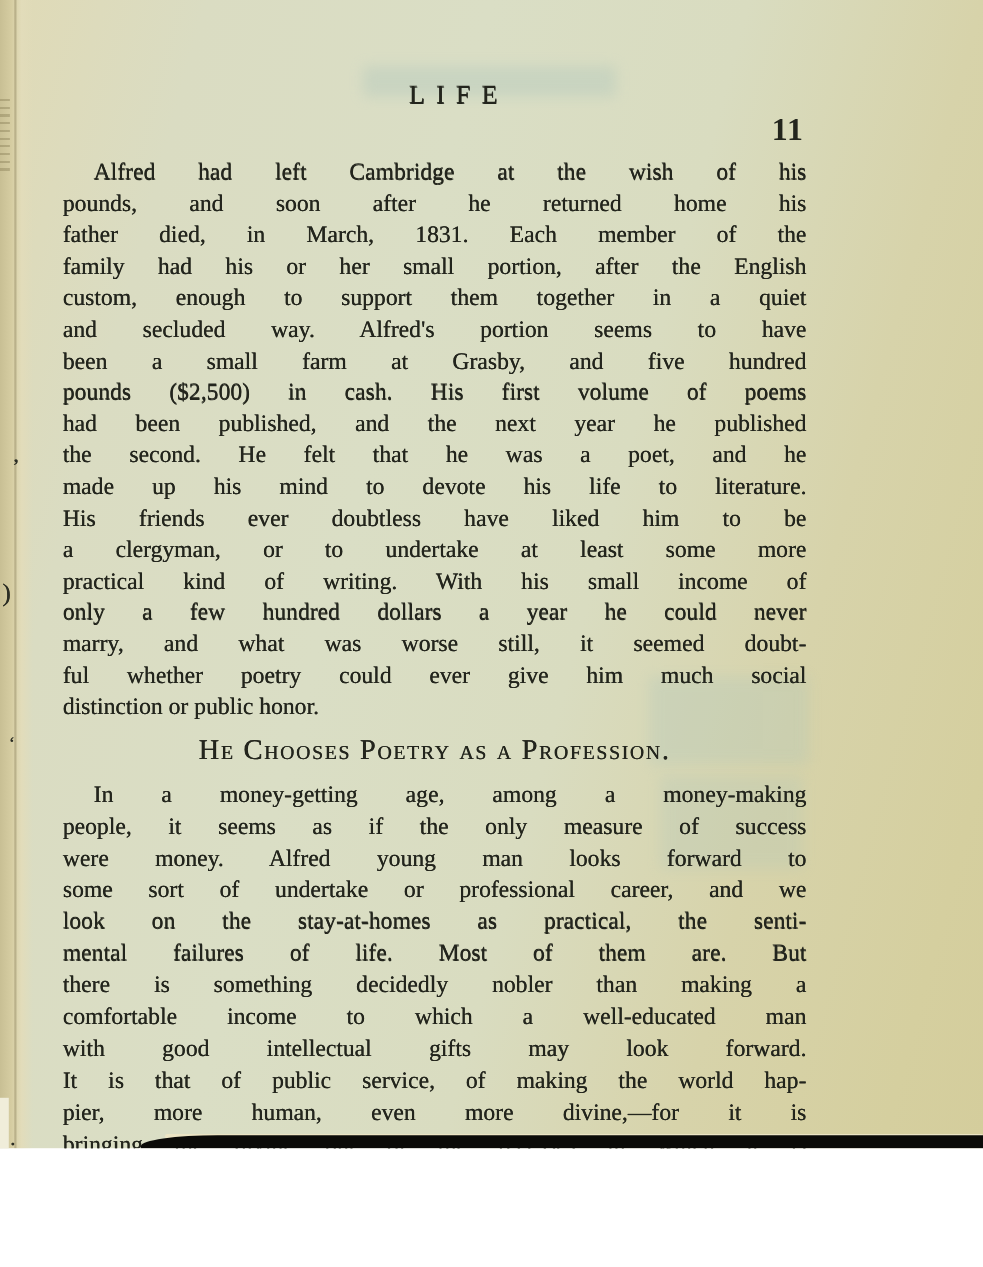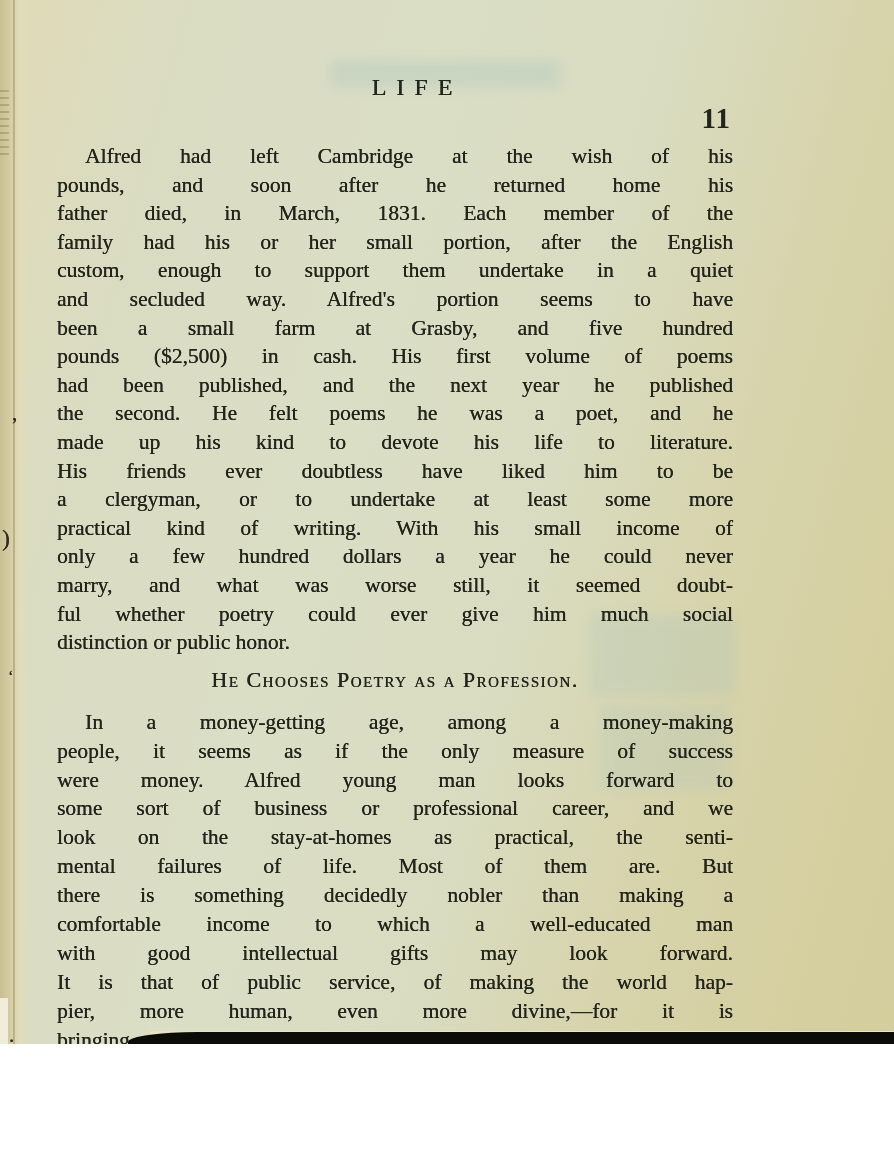--- a/index.html
+++ b/index.html
@@ -39,21 +39,21 @@
   .line{
     font-size:21.5px;line-height:28.6px;
     text-align:justify;text-align-last:justify;
     text-shadow:.25px .25px 0 currentColor;
     white-space:normal;
   }
   .line.first{text-indent:28px;}
   .line.last{text-align-last:left;}
   .section-heading{
     margin:10px 0 0 0;height:32px;
-    font-size:22px;font-weight:400;
+    font-size:26px;font-weight:400;
     font-variant:small-caps;letter-spacing:1.5px;
     text-align:center;
     text-shadow:.3px .3px 0 currentColor;
   }
   .para-2{margin-top:9px;}
   .para-2 .line{line-height:28.9px;font-family:Liberation Serif, serif;}
   .mark{position:absolute;color:#2b2d24;text-shadow:.3px .3px 0 currentColor;}
   .mark-1{left:11px;top:414px;font-size:20px;}
   .mark-2{left:2px;top:526px;font-size:23px;}
   .mark-3{left:8px;top:668px;font-size:16px;}
@@ -91,43 +91,43 @@
     <div class="page-header">
       <span class="running-title">LIFE</span>
       <span class="page-number">11</span>
     </div>
 
     <div class="para para-1">
       <div class="line first">Alfred had left Cambridge at the wish of his</div>
       <div class="line">pounds, and soon after he returned home his</div>
       <div class="line">father died, in March, 1831. Each member of the</div>
       <div class="line">family had his or her small portion, after the English</div>
-      <div class="line">custom, enough to support them undertake in a quiet</div>
+      <div class="line">custom, enough to support them together in a quiet</div>
       <div class="line">and secluded way. Alfred's portion seems to have</div>
       <div class="line">been a small farm at Grasby, and five hundred</div>
       <div class="line">pounds ($2,500) in cash. His first volume of poems</div>
       <div class="line">had been published, and the next year he published</div>
-      <div class="line">the second. He felt poems he was a poet, and he</div>
-      <div class="line">made up his kind to devote his life to literature.</div>
+      <div class="line">the second. He felt that he was a poet, and he</div>
+      <div class="line">made up his mind to devote his life to literature.</div>
       <div class="line">His friends ever doubtless have liked him to be</div>
       <div class="line">a clergyman, or to undertake at least some more</div>
       <div class="line">practical kind of writing. With his small income of</div>
       <div class="line">only a few hundred dollars a year he could never</div>
       <div class="line">marry, and what was worse still, it seemed doubt-</div>
       <div class="line">ful whether poetry could ever give him much social</div>
       <div class="line last">distinction or public honor.</div>
     </div>
 
     <h2 class="section-heading">He Chooses Poetry as a Profession.</h2>
 
     <div class="para para-2">
       <div class="line first">In a money-getting age, among a money-making</div>
       <div class="line">people, it seems as if the only measure of success</div>
       <div class="line">were money. Alfred young man looks forward to</div>
-      <div class="line">some sort of business or professional career, and we</div>
+      <div class="line">some sort of undertake or professional career, and we</div>
       <div class="line">look on the stay-at-homes as practical, the senti-</div>
       <div class="line">mental failures of life. Most of them are. But</div>
       <div class="line">there is something decidedly nobler than making a</div>
       <div class="line">comfortable income to which a well-educated man</div>
       <div class="line">with good intellectual gifts may look forward.</div>
       <div class="line">It is that of public service, of making the world hap-</div>
       <div class="line">pier, more human, even more divine,—for it is</div>
       <div class="line">bringing the divine out of the recesses in which it is</div>
     </div>
 

